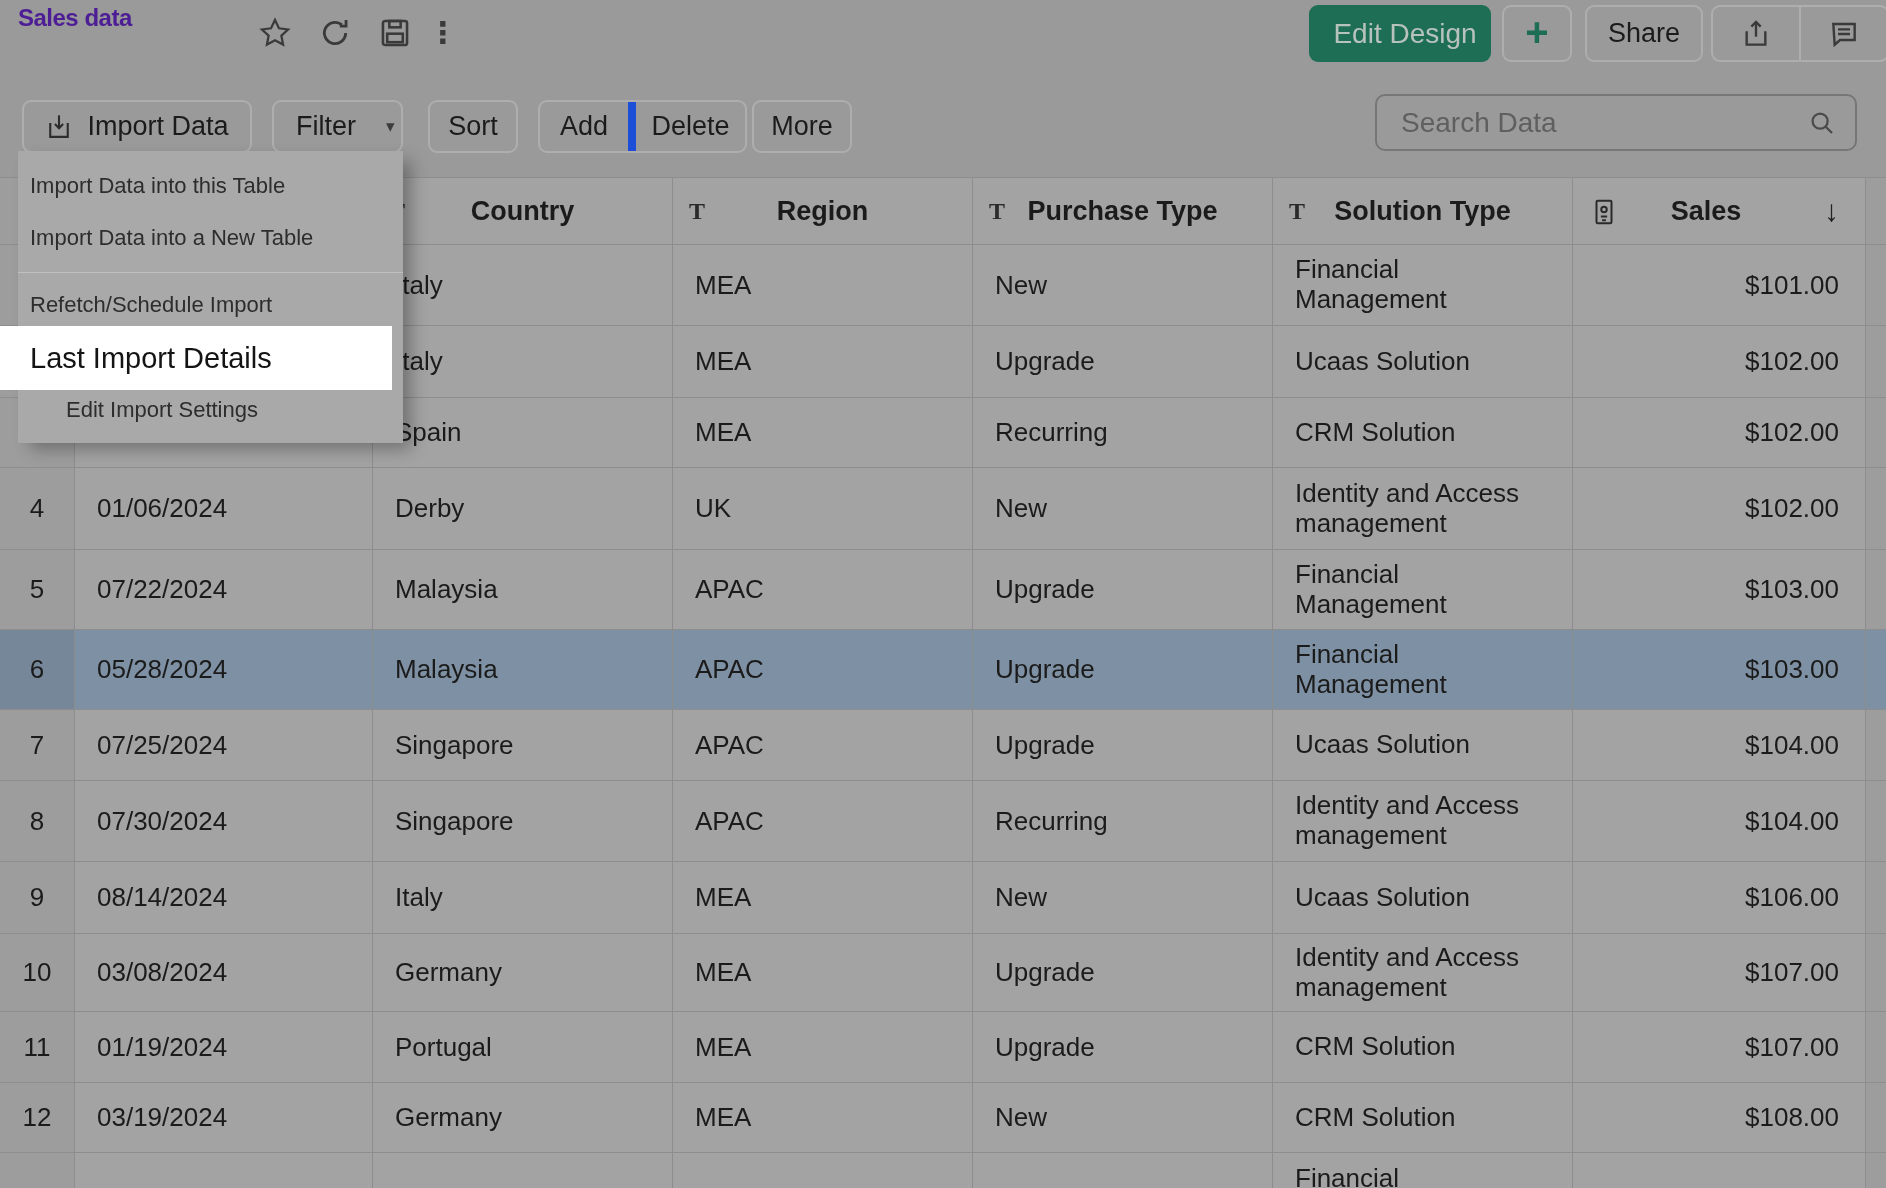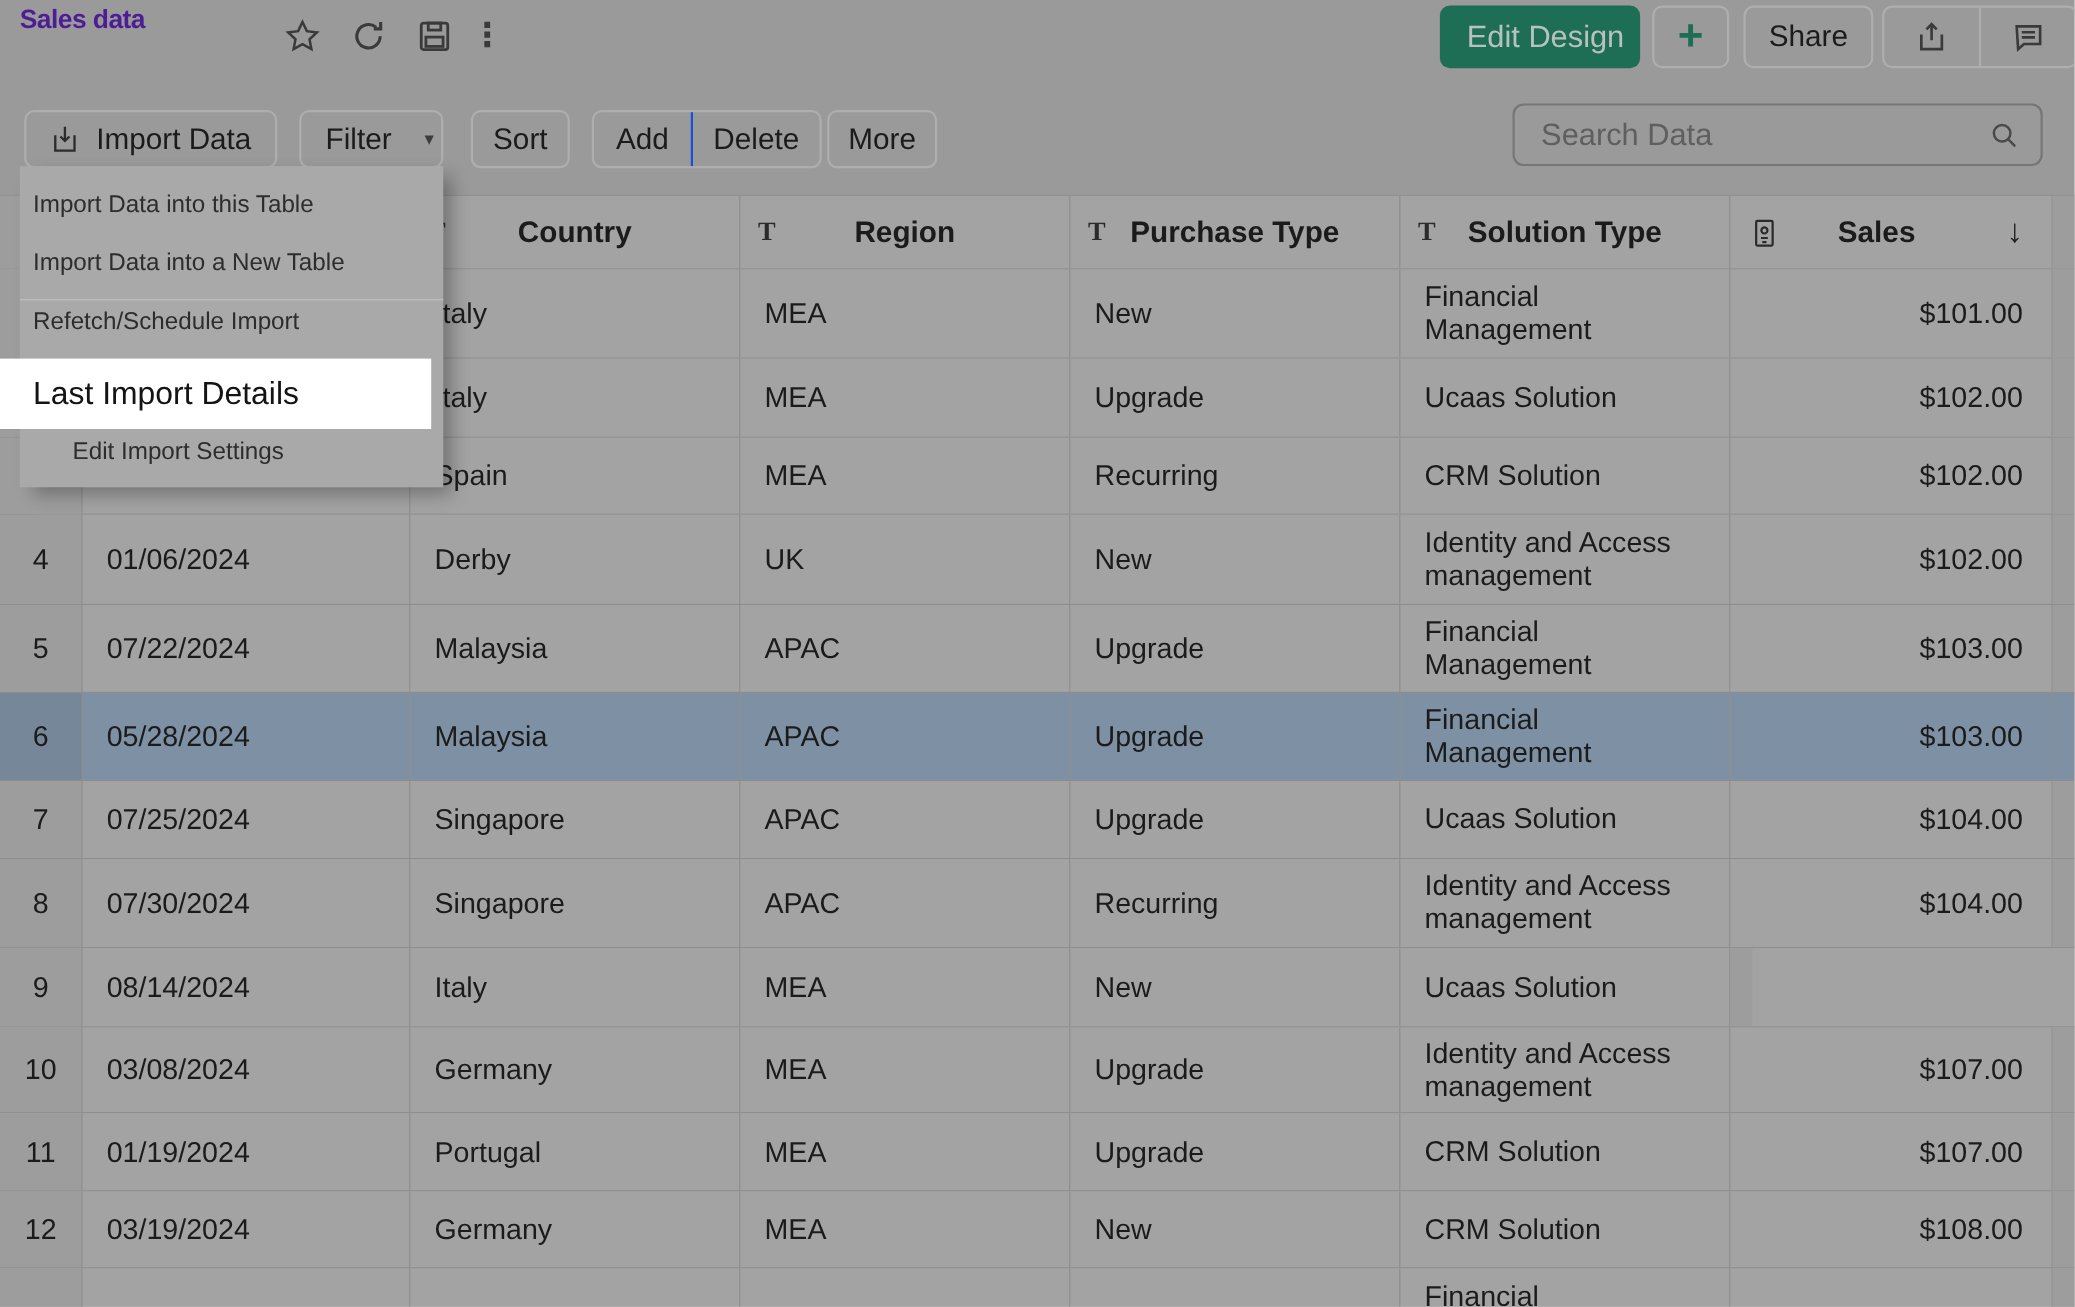--- a/index.html
+++ b/index.html
@@ -19,21 +19,21 @@
   .icon-pair .half{width:86px;display:flex;align-items:center;justify-content:center;cursor:pointer;}
   .icon-pair .half + .half{border-left:2px solid #aeaeae;}
 
   
   .tb{top:100px;height:53px;}
   .tb-icon{margin-right:14px;display:flex;align-items:center;}
   .split-divider{width:2px;align-self:stretch;background:#aeaeae;margin-left:18px;}
   .caret{font-size:17px;color:#3c3c3c;padding:0 12px;}
   .group{display:flex;}
   .group .seg{display:flex;align-items:center;justify-content:center;height:100%;box-sizing:border-box;cursor:pointer;}
-  .group .seg + .seg{border-left:2px solid #1d4ed8;}
+  .group .seg + .seg{border-left:8px solid #1d4ed8;}
 
   .search{box-sizing:border-box;position:absolute;left:1375px;top:94px;width:482px;height:57px;border:2px solid #767676;
           border-radius:10px;display:flex;align-items:center;padding:0 18px 0 22px;}
   .search input{flex:1;border:none;outline:none;background:transparent;font-size:28px;color:#2e2e2e;font-family:inherit;}
   .search input::placeholder{color:#5f5f5f;opacity:1;}
 
   
   #table{position:absolute;left:0;top:177px;width:1886px;}
   .trow{display:flex;box-sizing:border-box;border-bottom:1px solid #8d8d8d;background:#a3a3a3;}
   .thead{border-top:1px solid #8d8d8d;font-weight:bold;}
@@ -394,20 +394,23 @@
         </div>
         <div class="cell c3">
           <span>MEA</span>
         </div>
         <div class="cell c4">
           <span>New</span>
         </div>
         <div class="cell c5">
           <span class="sol-inner">Ucaas Solution</span>
         </div>
+        <div class="cell c6">
+          <span>$106.00</span>
+        </div>
         <div class="cell gut"></div>
       </div>
       <div class="trow" style="height: 78px;">
         <div class="cell c0">
           <span>10</span>
         </div>
         <div class="cell c1">
           <span>03/08/2024</span>
         </div>
         <div class="cell c2">
@@ -498,19 +501,19 @@
           <span></span>
         </div>
         <div class="cell gut"></div>
       </div>
     </div>
 
   <div id="menu-panel">
     <div class="menu-item" style="top:9px;">Import Data into this Table</div>
     <div class="menu-item" style="top:61px;">Import Data into a New Table</div>
     <div class="menu-sep" style="top:121px;"></div>
-    <div class="menu-item" style="top:115px;text-align:right;">Refetch/Schedule Import</div>
+    <div class="menu-item" style="top:128px;text-align:right;">Refetch/Schedule Import</div>
     <div class="menu-item" style="top:233px;margin-left:36px;">Edit Import Settings</div>
   </div>
 
   <div id="menu-highlight">Last Import Details</div>
 
 </div>
 
 </body></html>

